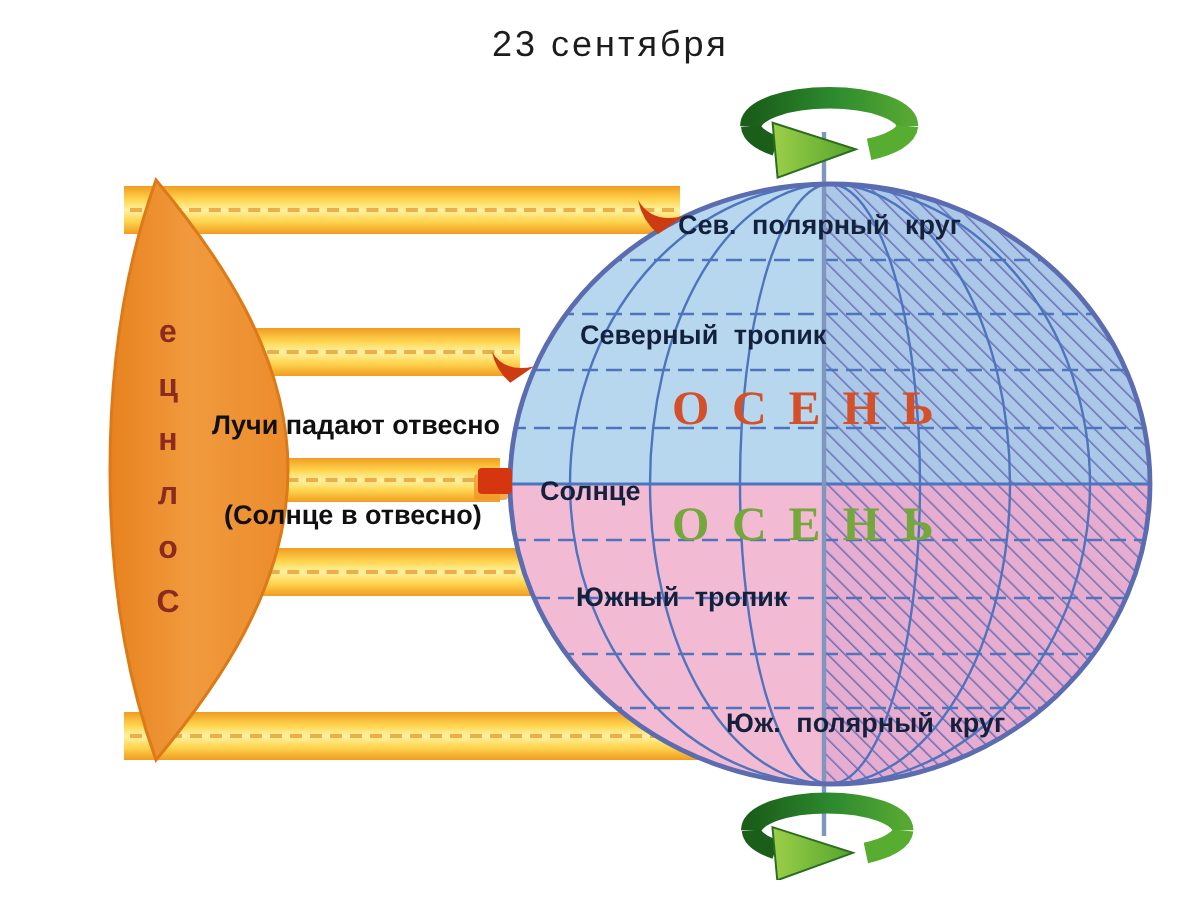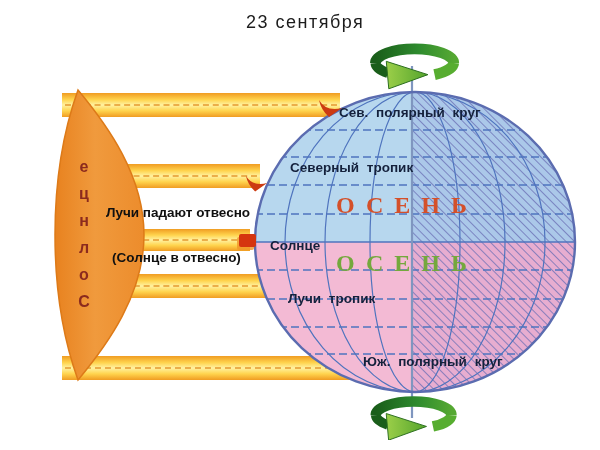--- a/index.html
+++ b/index.html
@@ -147,21 +147,21 @@
     </g>
 
     <line x1="164" y1="6" x2="164" y2="358" stroke="#7f96bf" stroke-width="2.2"></line>
 
     <ellipse cx="167" cy="182" rx="160" ry="150" fill="none" stroke="#5b6cb0" stroke-width="2.4"></ellipse>
   </svg>
 
   <div class="geo-label" id="lbl-ntropic">Северный тропик</div>
   <div class="geo-label" id="lbl-npolar">Сев. полярный круг</div>
   <div class="geo-label" id="lbl-equator">Солнце</div>
-  <div class="geo-label" id="lbl-stropic">Лучи тропик</div>
+  <div class="geo-label" id="lbl-stropic">Южный тропик</div>
   <div class="geo-label" id="lbl-spolar">Юж. полярный круг</div>
 
   <div class="season-label" id="season-autumn">ОСЕНЬ</div>
   <div class="season-label" id="season-spring">ОСЕНЬ</div>
 
   <svg class="ray-marker" id="marker-polar" width="26" height="20" viewBox="0 0 26 20">
     <path d="M1,1 Q8,13 24,9 L11,18 Q3,11 1,1 Z" fill="#cc3b12"></path>
   </svg>
   <svg class="ray-marker" id="marker-tropic" width="24" height="20" viewBox="0 0 26 20">
     <path d="M1,1 Q8,13 24,9 L11,18 Q3,11 1,1 Z" fill="#cc3b12"></path>

